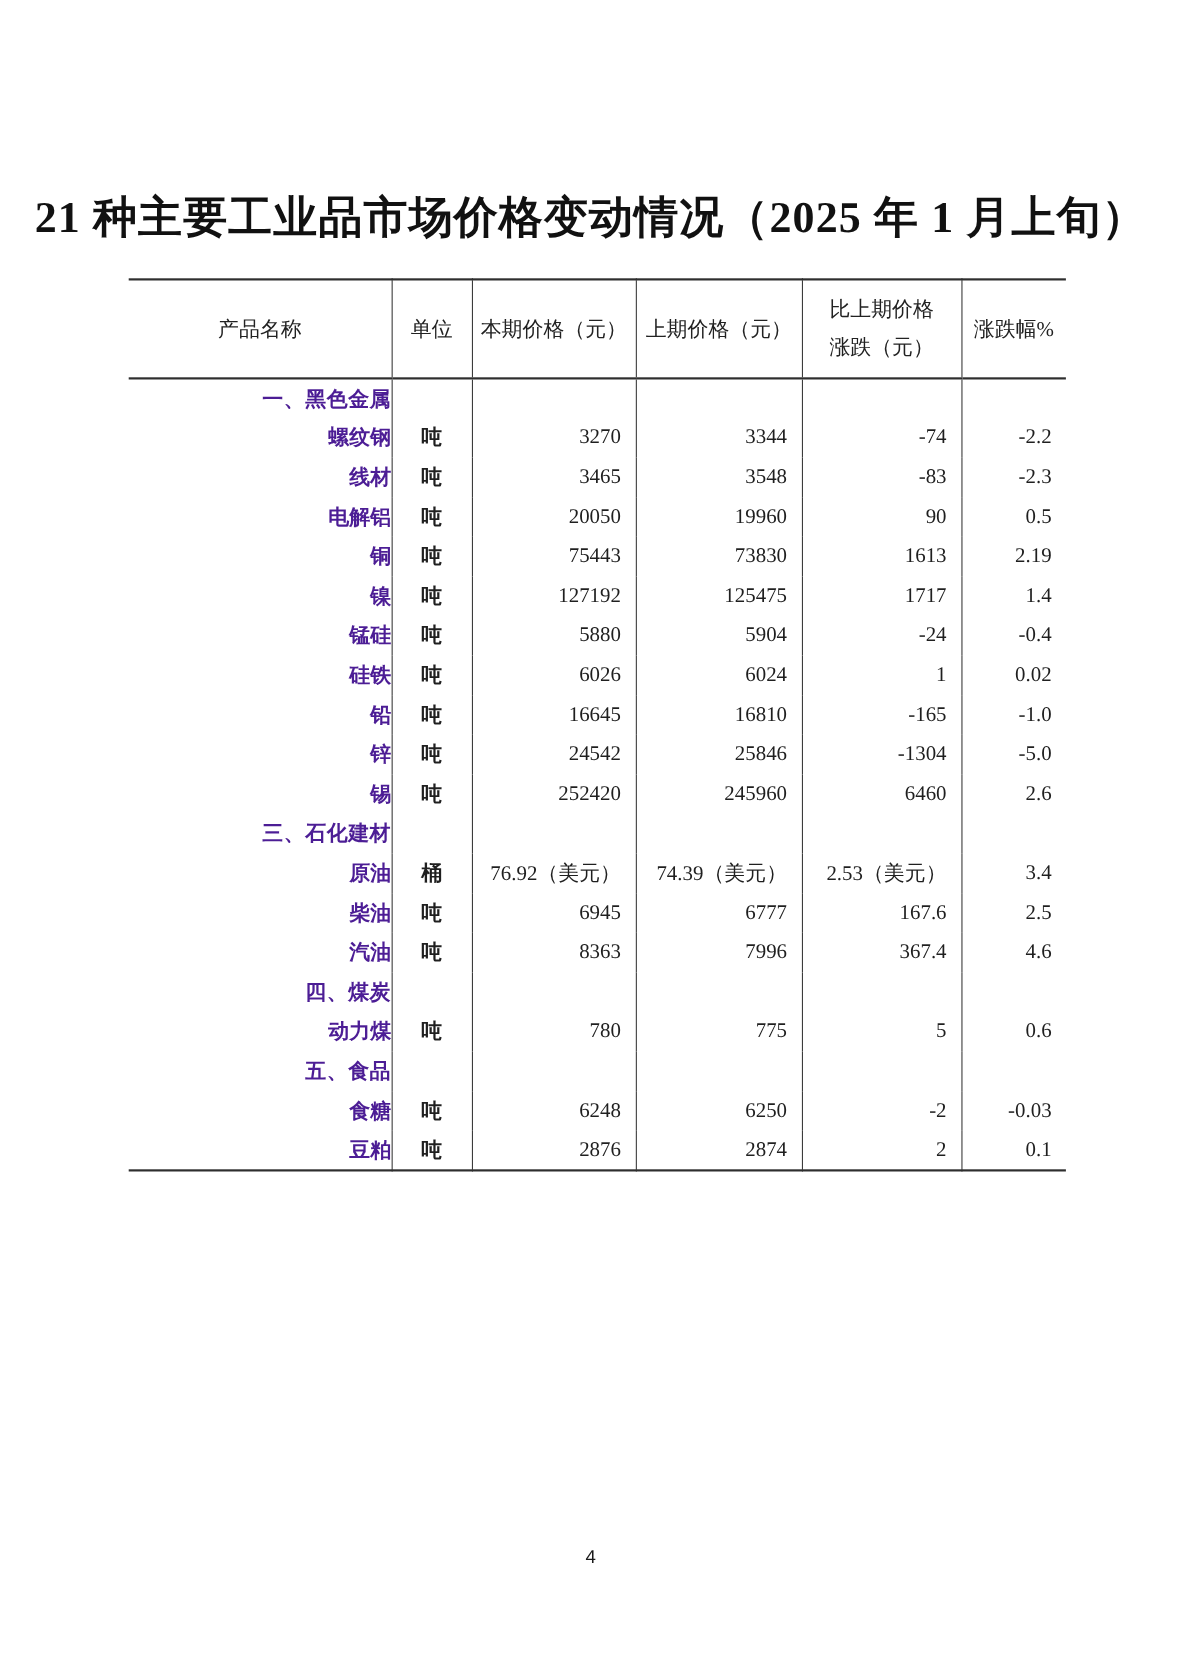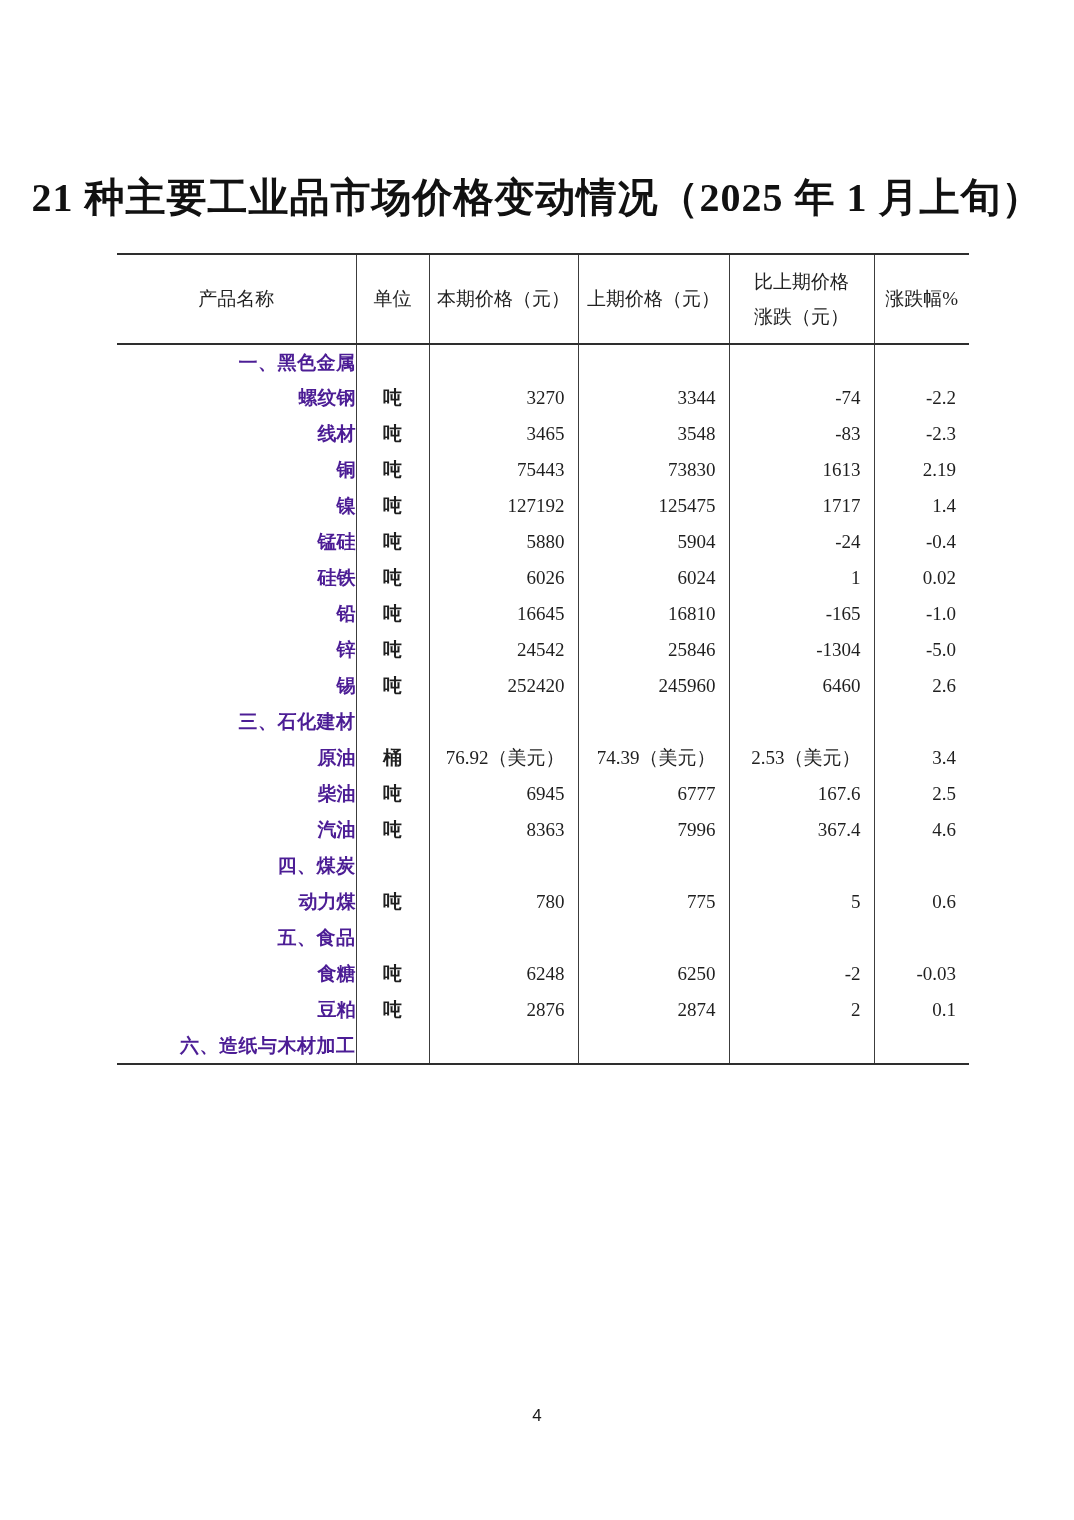--- a/index.html
+++ b/index.html
@@ -154,20 +154,28 @@
     <td class="cell-name">线材</td>
     <td class="cell-unit">吨</td>
     <td class="cell-num">3465</td>
     <td class="cell-num">3548</td>
     <td class="cell-num">-83</td>
     <td class="cell-num">-2.3</td>
   </tr>
 
 
 
+  <tr>
+    <td class="cell-name">电解铝</td>
+    <td class="cell-unit">吨</td>
+    <td class="cell-num">20050</td>
+    <td class="cell-num">19960</td>
+    <td class="cell-num">90</td>
+    <td class="cell-num">0.5</td>
+  </tr>
 
   <tr>
     <td class="cell-name">铜</td>
     <td class="cell-unit">吨</td>
     <td class="cell-num">75443</td>
     <td class="cell-num">73830</td>
     <td class="cell-num">1613</td>
     <td class="cell-num">2.19</td>
   </tr>
 
@@ -300,26 +308,18 @@
 
   <tr>
     <td class="cell-name">豆粕</td>
     <td class="cell-unit">吨</td>
     <td class="cell-num">2876</td>
     <td class="cell-num">2874</td>
     <td class="cell-num">2</td>
     <td class="cell-num">0.1</td>
   </tr>
 
-  <tr class="section-row">
-    <td class="cell-name">六、造纸与木材加工</td>
-    <td class="cell-unit"></td>
-    <td class="cell-num"></td>
-    <td class="cell-num"></td>
-    <td class="cell-num"></td>
-    <td class="cell-num"></td>
-  </tr>
 
 </tbody>
   </table>
 
   <div class="page-number">4</div>
 </div>
 
 </body></html>

